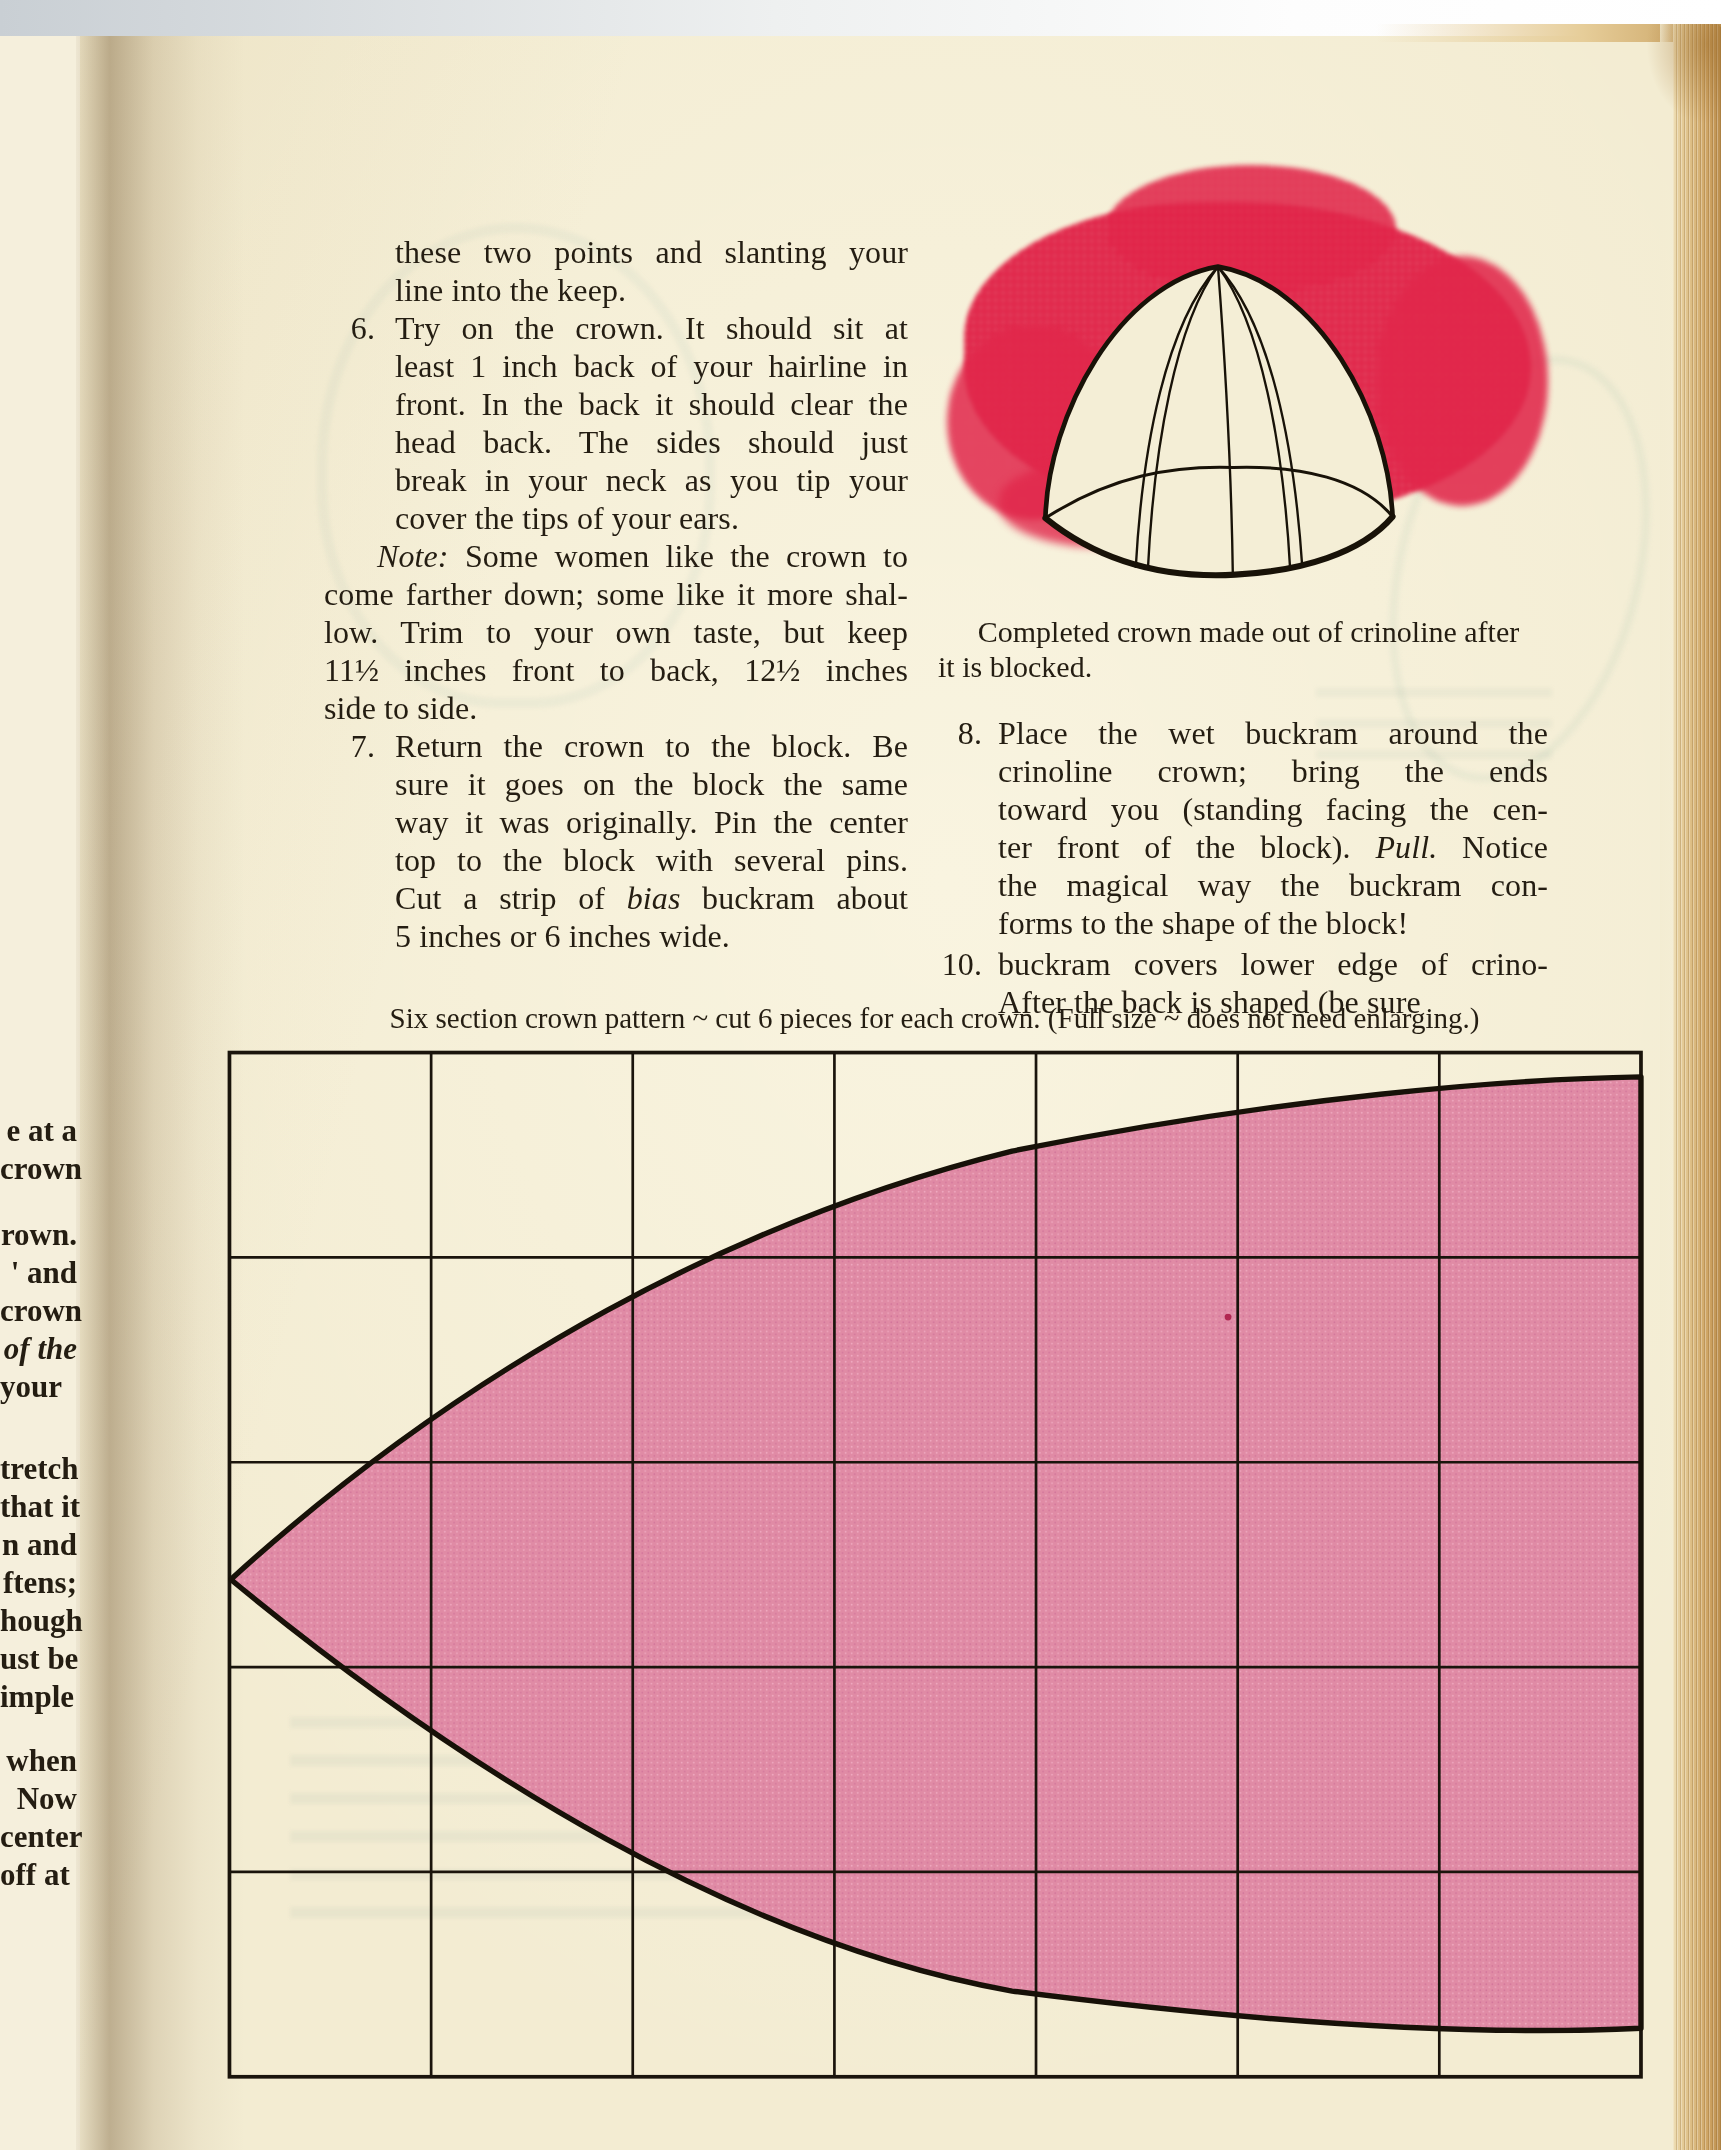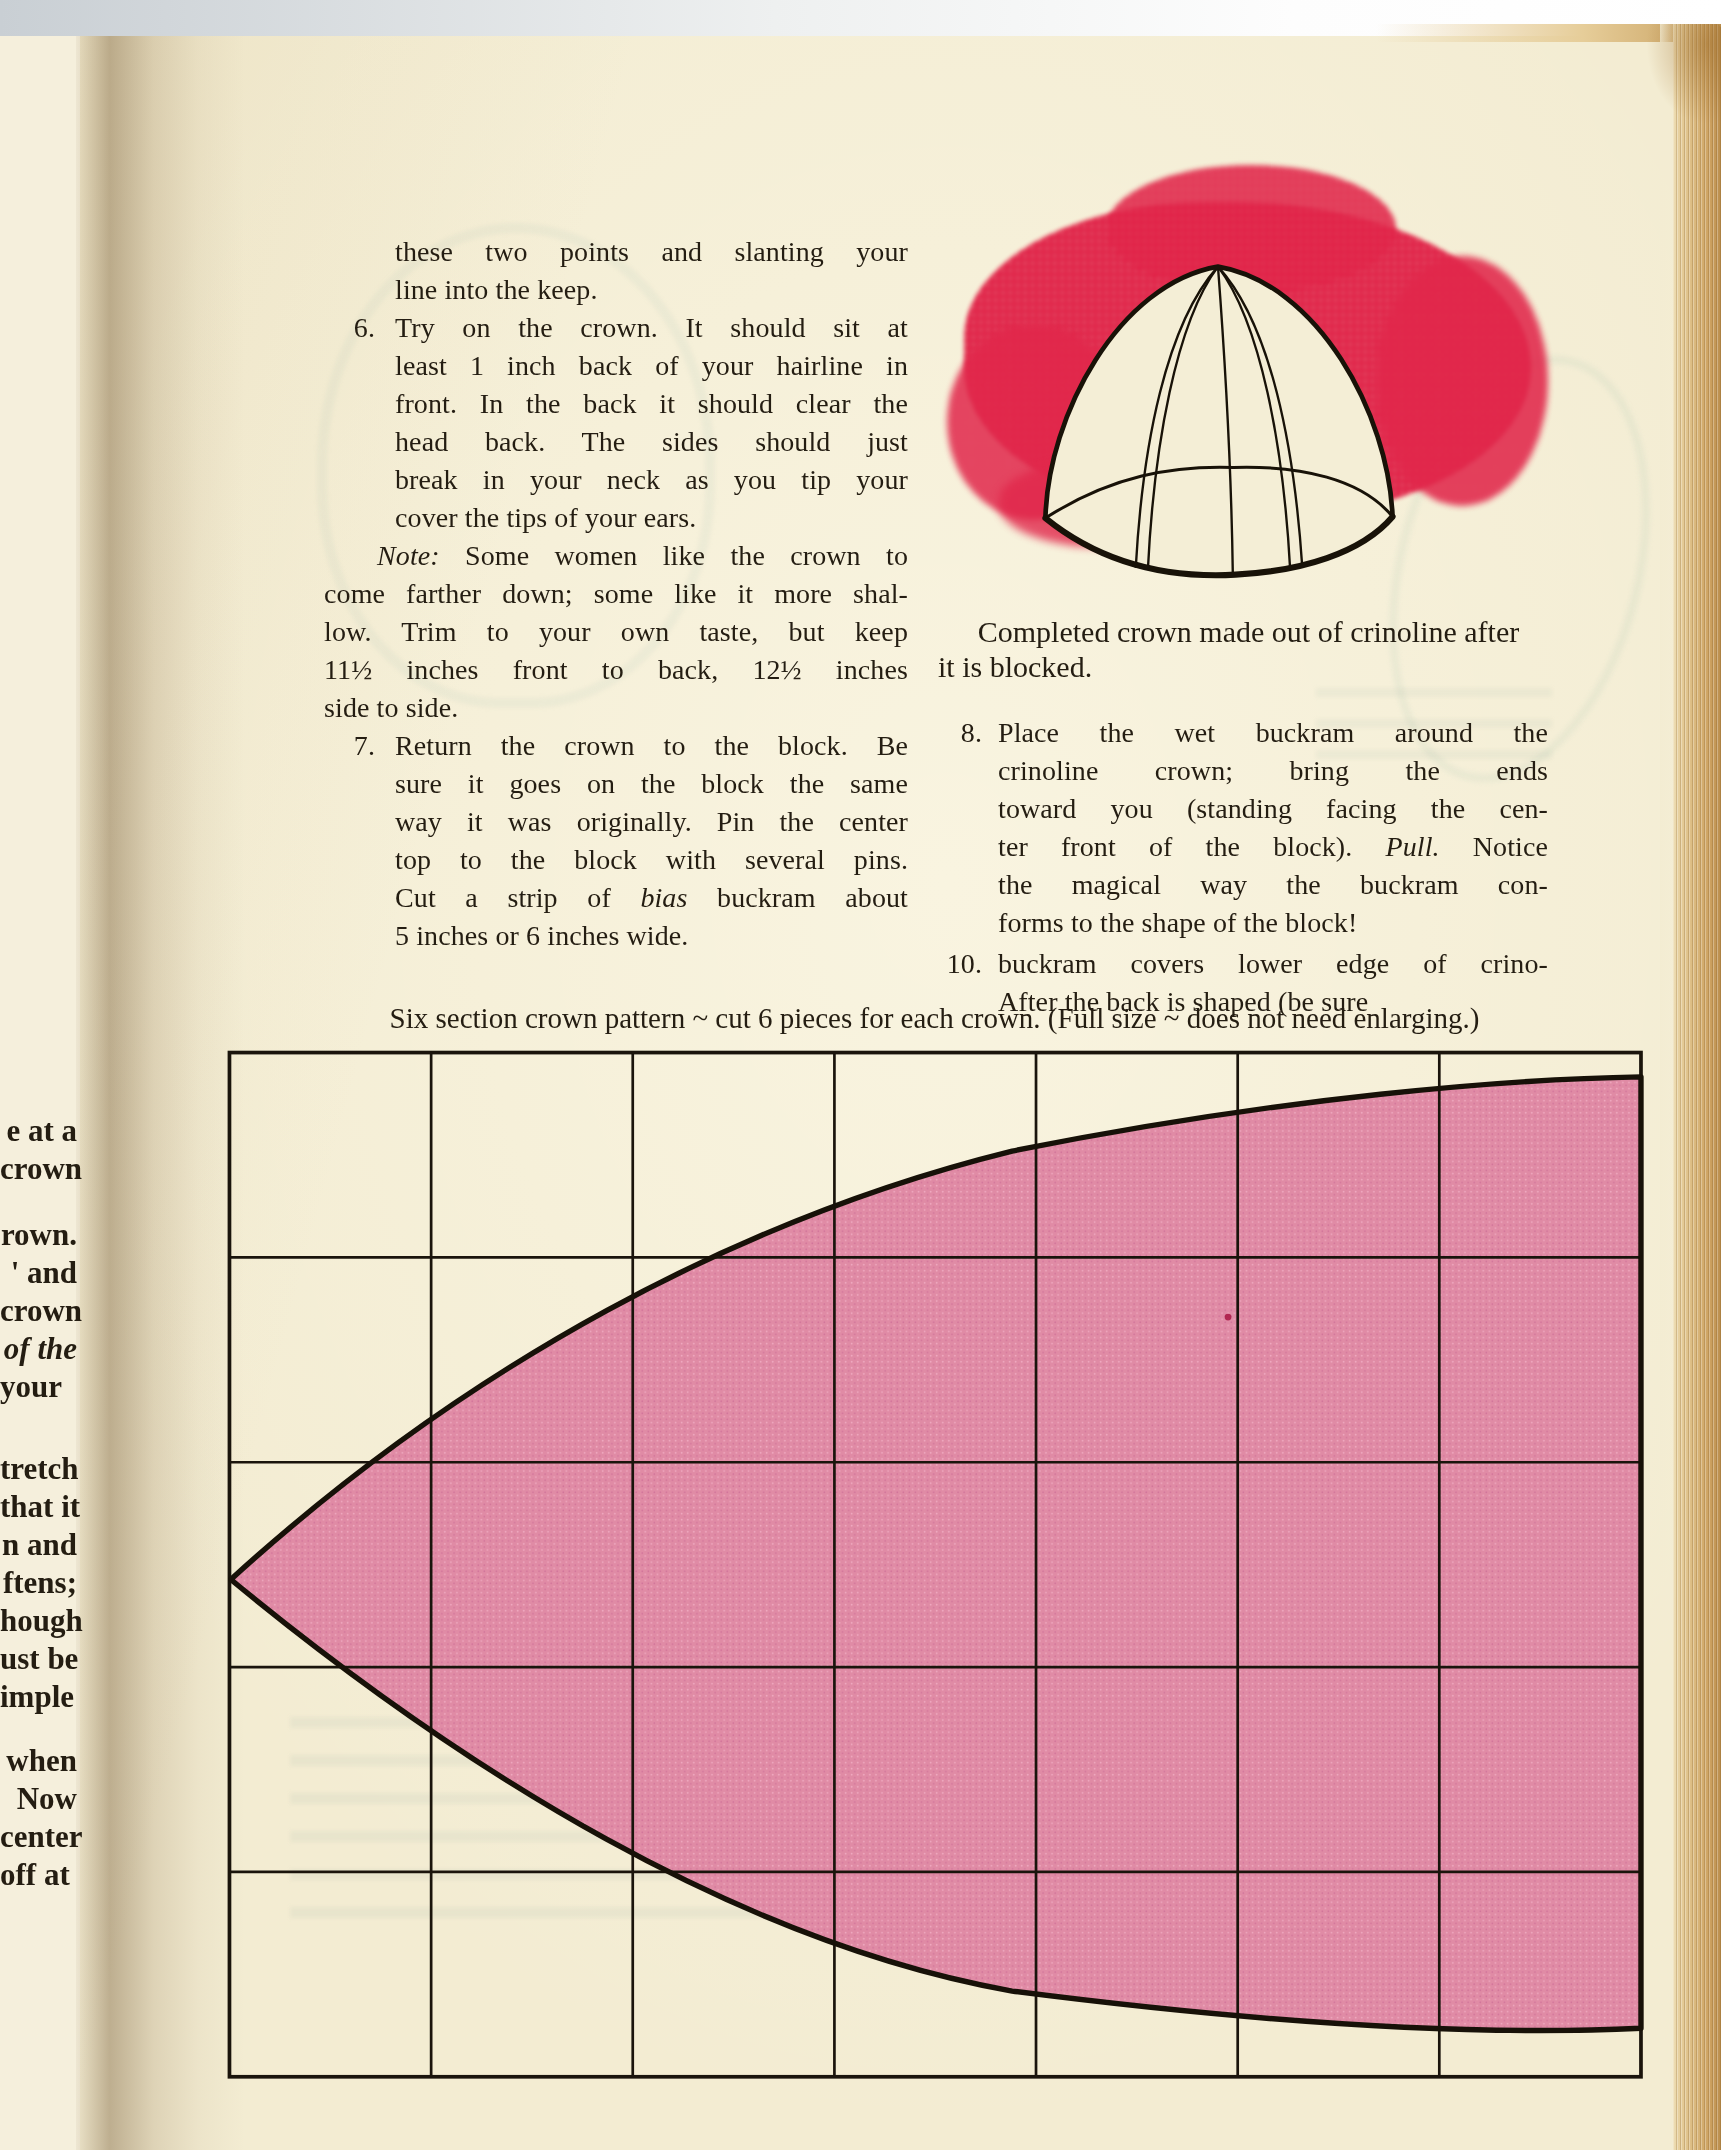--- a/index.html
+++ b/index.html
@@ -40,21 +40,21 @@
   .ghost-dome-left{left:317px;top:223px;width:378px;height:465px;
     border:10.8px solid rgba(148,178,164,.09);border-radius:50% 50% 46% 46%;filter:blur(2px);}
   .ghost-dome-right{left:1396px;top:351px;width:229px;height:418px;
     border:9.4px solid rgba(148,178,164,.11);border-radius:50%;transform:rotate(14deg);filter:blur(2px);}
   .ghost-lines-grid{left:290px;top:1717px;width:864px;height:202px;
     background:repeating-linear-gradient(180deg,rgba(143,172,156,.10) 0 10.8px,rgba(0,0,0,0) 10.8px 38px);filter:blur(2px);}
   .ghost-lines-col{left:1316px;top:688px;width:236px;height:81px;
     background:repeating-linear-gradient(180deg,rgba(143,172,156,.09) 0 9.4px,rgba(0,0,0,0) 9.4px 31px);filter:blur(2px);}
 
   
-  .body-text{font-size:28px;line-height:38px;letter-spacing:0.1px;}
+  .body-text{font-size:32px;line-height:38px;letter-spacing:0.1px;}
   .lines .ln{text-align:justify;text-align-last:justify;}
   .lines .ln:last-child{text-align-last:left;}
   .frag{position:absolute;left:0;width:77px;font-weight:bold;font-size:31px;line-height:38px;}
   .frag .ln{text-align:center;text-align-last:right;white-space:nowrap;}
   .item{position:relative;padding-left:71px;}
   .item .num{position:absolute;left:0;top:0;width:51px;text-align:right;}
   .note-block .ln:first-child{text-indent:53px;}
   .caption-lines .ln{text-align:left;text-align-last:center;}
   .grid-caption{position:absolute;left:229px;top:1001px;width:1411px;
     font-size:29px;line-height:35px;text-align:center;}

